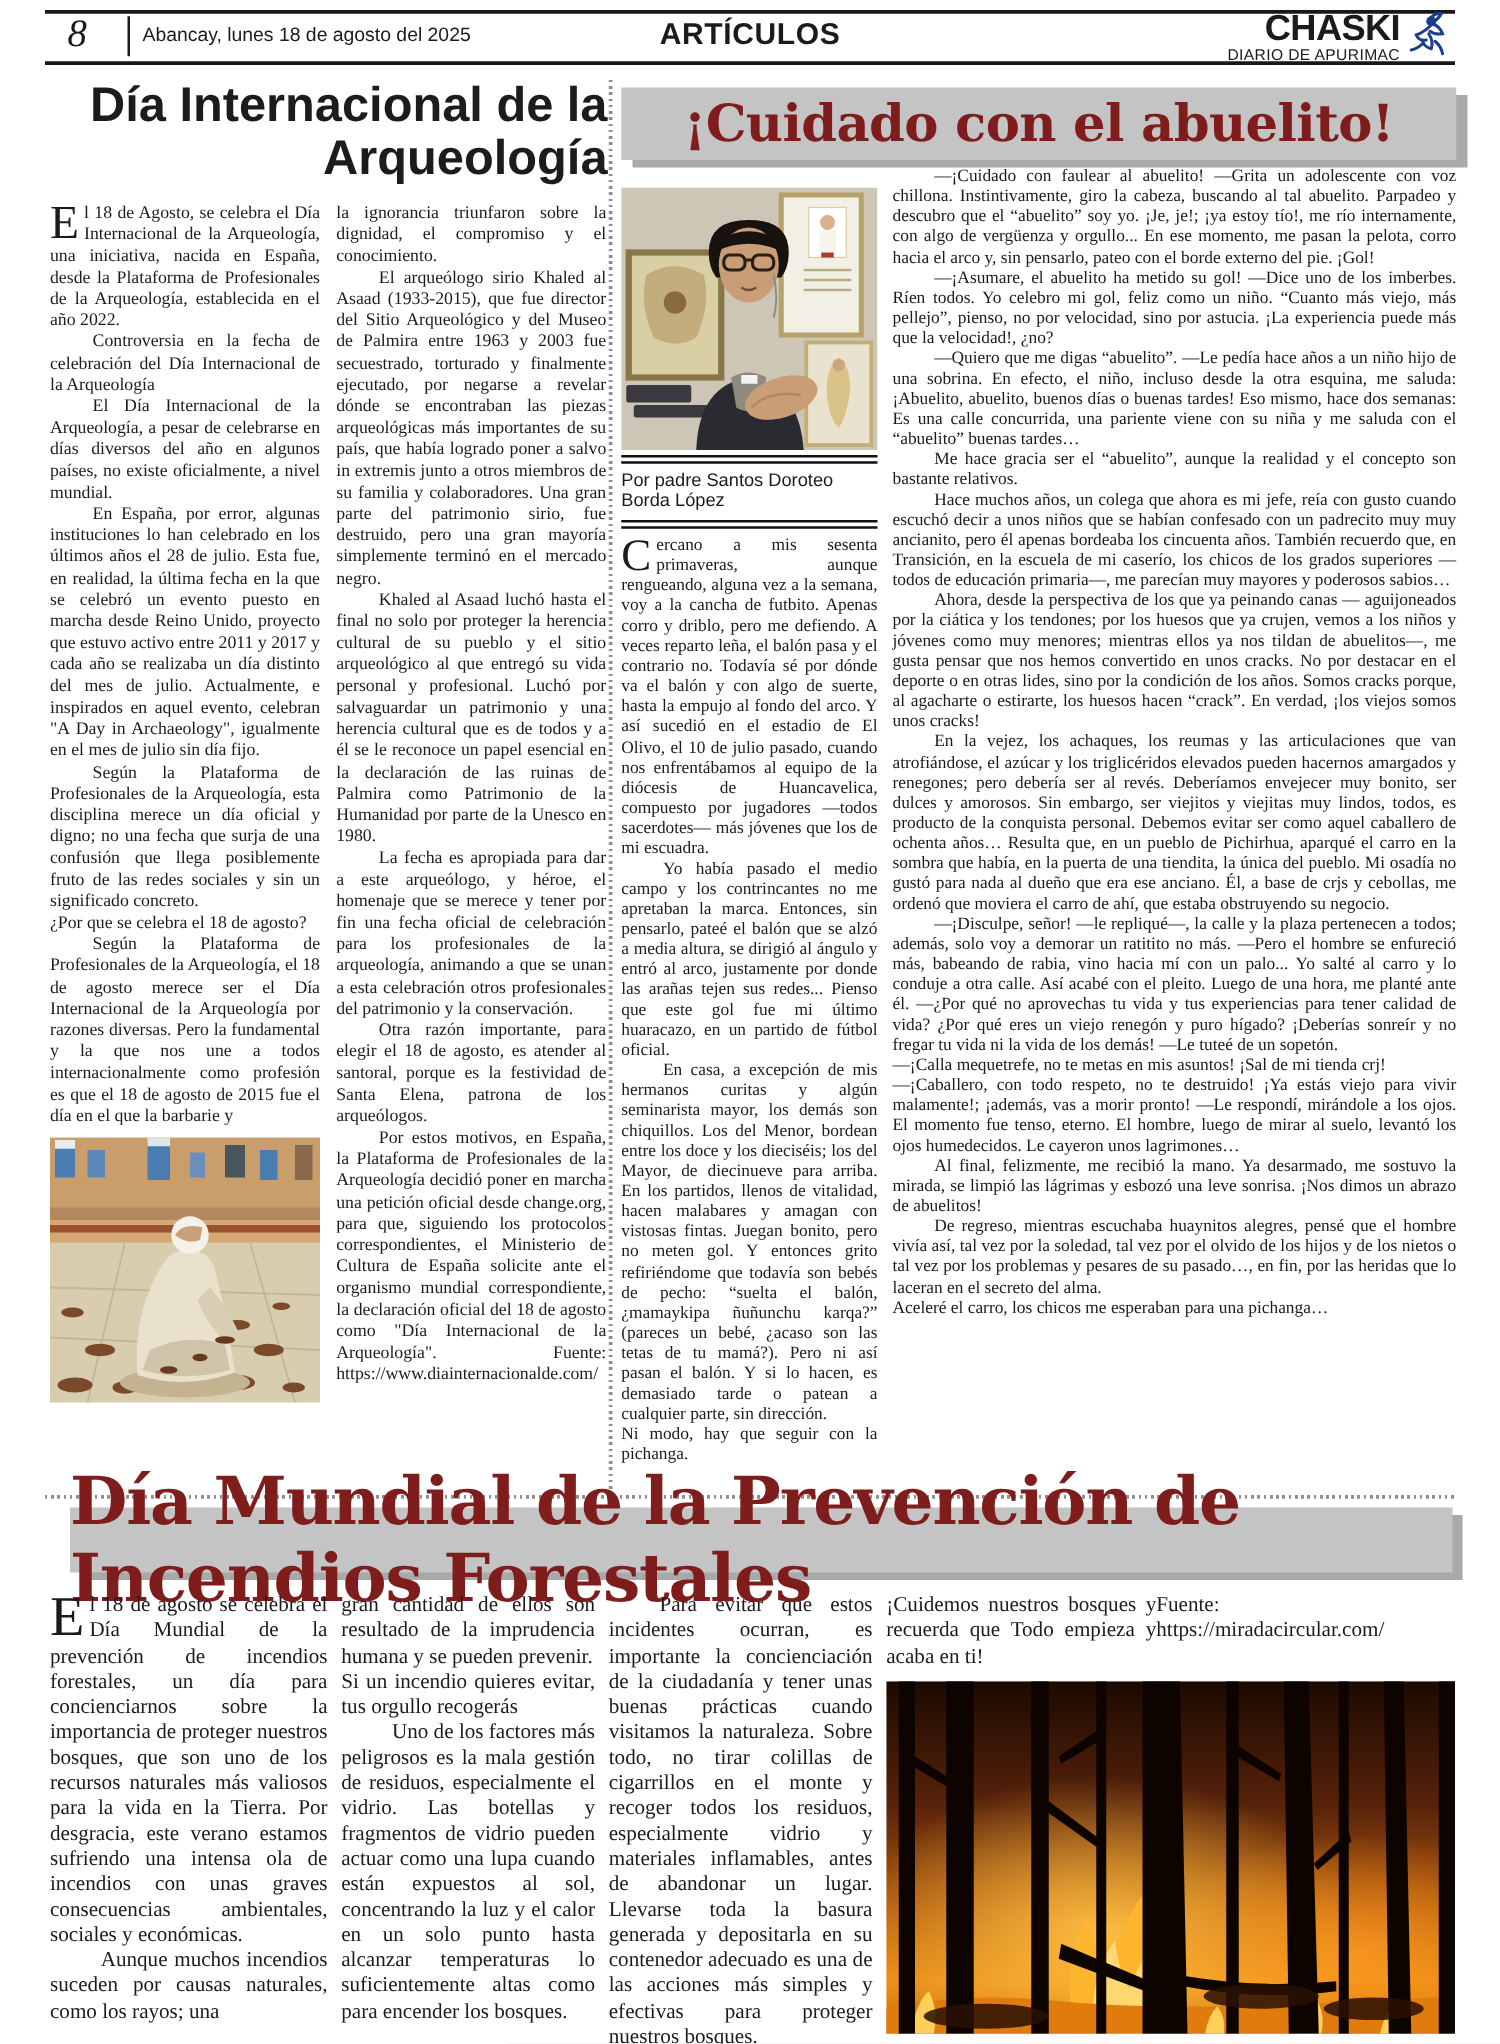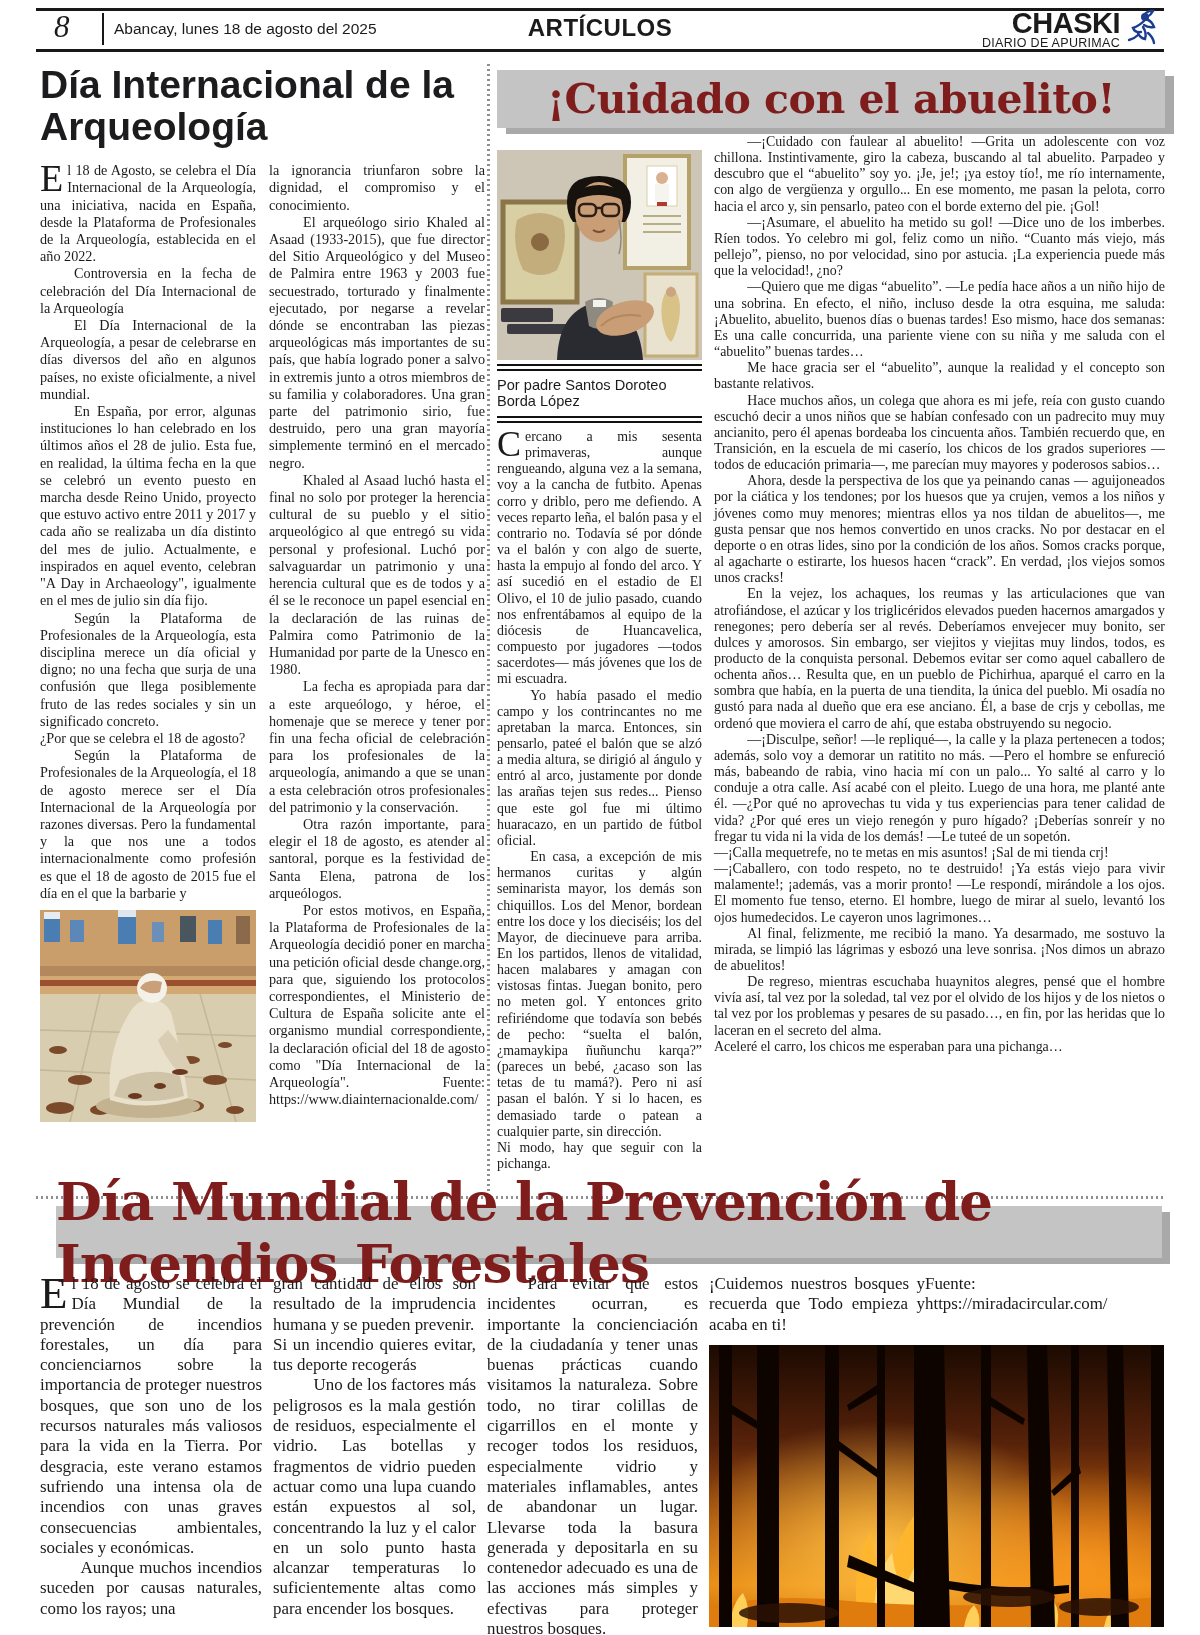--- a/index.html
+++ b/index.html
@@ -22,21 +22,21 @@
 
   
   .para{margin:0;text-align:justify;text-indent:2.4em;overflow-wrap:break-word;hyphens:auto;}
   .para.flush{text-indent:0;}
   .dropcap{text-indent:0;}
   .double-rule{height:3px;border-top:2px solid #111;border-bottom:2px solid #111;margin:4px 0;}
 
   
   .archaeology{position:absolute;left:40px;top:62px;width:446px;}
   .archaeology-title{font-family:"Liberation Sans",sans-serif;font-weight:bold;font-size:39px;line-height:1.08;
-                     text-align:left;color:#1c1c1e;margin:2px 0 14px;}
+                     text-align:right;color:#1c1c1e;margin:2px 0 14px;}
   .arch-cols{display:flex;gap:13px;}
   .arch-col{width:216px;}
   .archaeology .para{font-size:14.2px;line-height:17.2px;}
   .archaeology .dropcap::first-letter{float:left;font-size:38px;line-height:31px;padding:1px 4px 0 0;}
   .arch-photo{margin-top:8px;width:216px;height:212px;display:block;}
 
   
   .divider-v{position:absolute;left:487px;top:64px;width:3px;height:1128px;
              background-image:repeating-linear-gradient(to bottom,#8f8f8f 0 2px,transparent 2px 5px);}
   .abuelito{position:absolute;left:497px;top:70px;width:668px;}
@@ -262,21 +262,21 @@
     <div class="incendios-band">
       <span class="blue-headline incendios-headline">Día Mundial de la Prevención de Incendios Forestales</span>
     </div>
     <div class="incendios-cols">
       <div class="inc-col1">
           <p class="para dropcap">El 18 de agosto se celebra el Día Mundial de la prevención de incendios forestales, un día para concienciarnos sobre la importancia de proteger nuestros bosques, que son uno de los recursos naturales más valiosos para la vida en la Tierra. Por desgracia, este verano estamos sufriendo una intensa ola de incendios con unas graves consecuencias ambientales, sociales y económicas.</p>
           <p class="para">Aunque muchos incendios suceden por causas naturales, como los rayos; una</p>
         </div>
       <div class="inc-col2">
           <p class="para flush">gran cantidad de ellos son resultado de la imprudencia humana y se pueden prevenir.</p>
-          <p class="para flush">Si un incendio quieres evitar, tus deporte recogerás</p>
+          <p class="para flush">Si un incendio quieres evitar, tus orgullo recogerás</p>
           <p class="para">Uno de los factores más peligrosos es la mala gestión de residuos, especialmente el vidrio. Las botellas y fragmentos de vidrio pueden actuar como una lupa cuando están expuestos al sol, concentrando la luz y el calor en un solo punto hasta alcanzar temperaturas lo suficientemente altas como para encender los bosques.</p>
         </div>
       <div class="inc-col3">
           <p class="para">Para evitar que estos incidentes ocurran, es importante la concienciación de la ciudadanía y tener unas buenas prácticas cuando visitamos la naturaleza. Sobre todo, no tirar colillas de cigarrillos en el monte y recoger todos los residuos, especialmente vidrio y materiales inflamables, antes de abandonar un lugar. Llevarse toda la basura generada y depositarla en su contenedor adecuado es una de las acciones más simples y efectivas para proteger nuestros bosques.</p>
         </div>
       <div class="inc-right">
         <div class="inc-right-row">
           <div class="inc-col4">
               <p class="para flush">¡Cuidemos nuestros bosques y recuerda que Todo empieza y acaba en ti!</p>
             </div>

